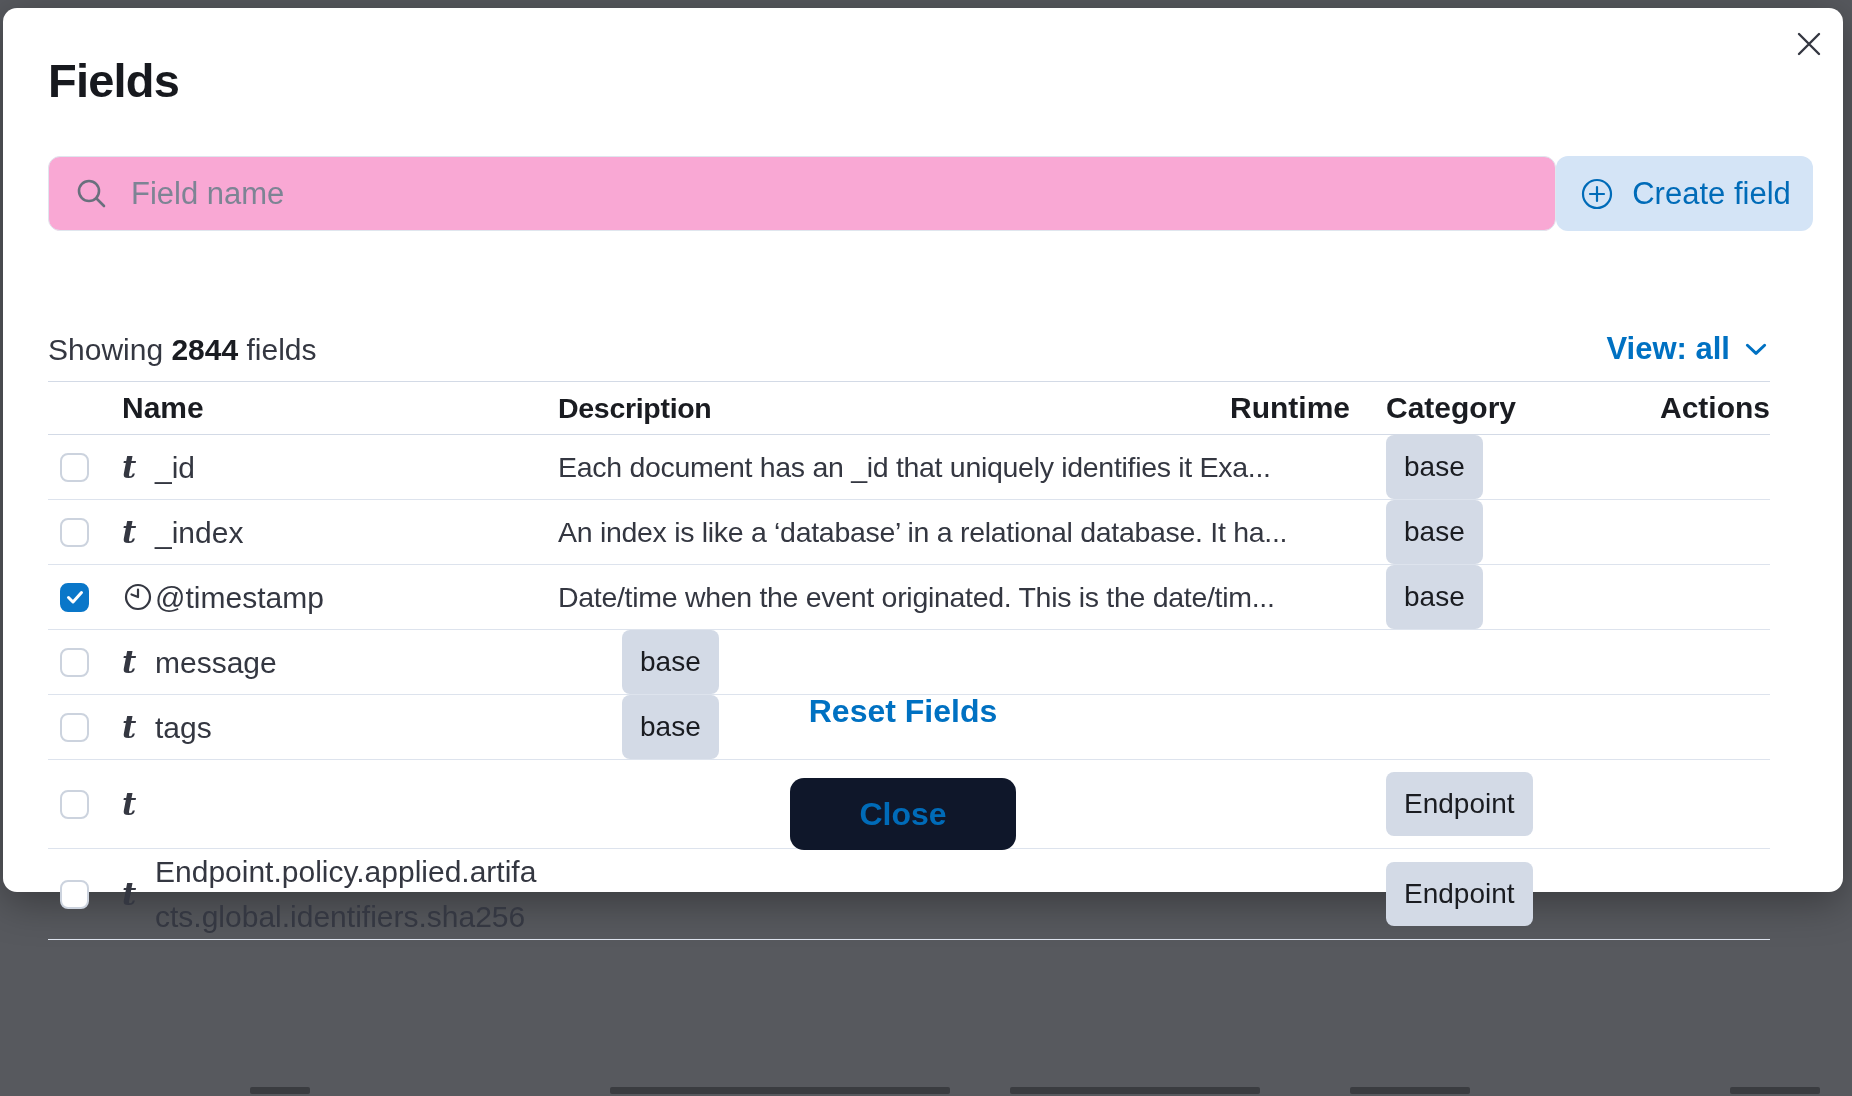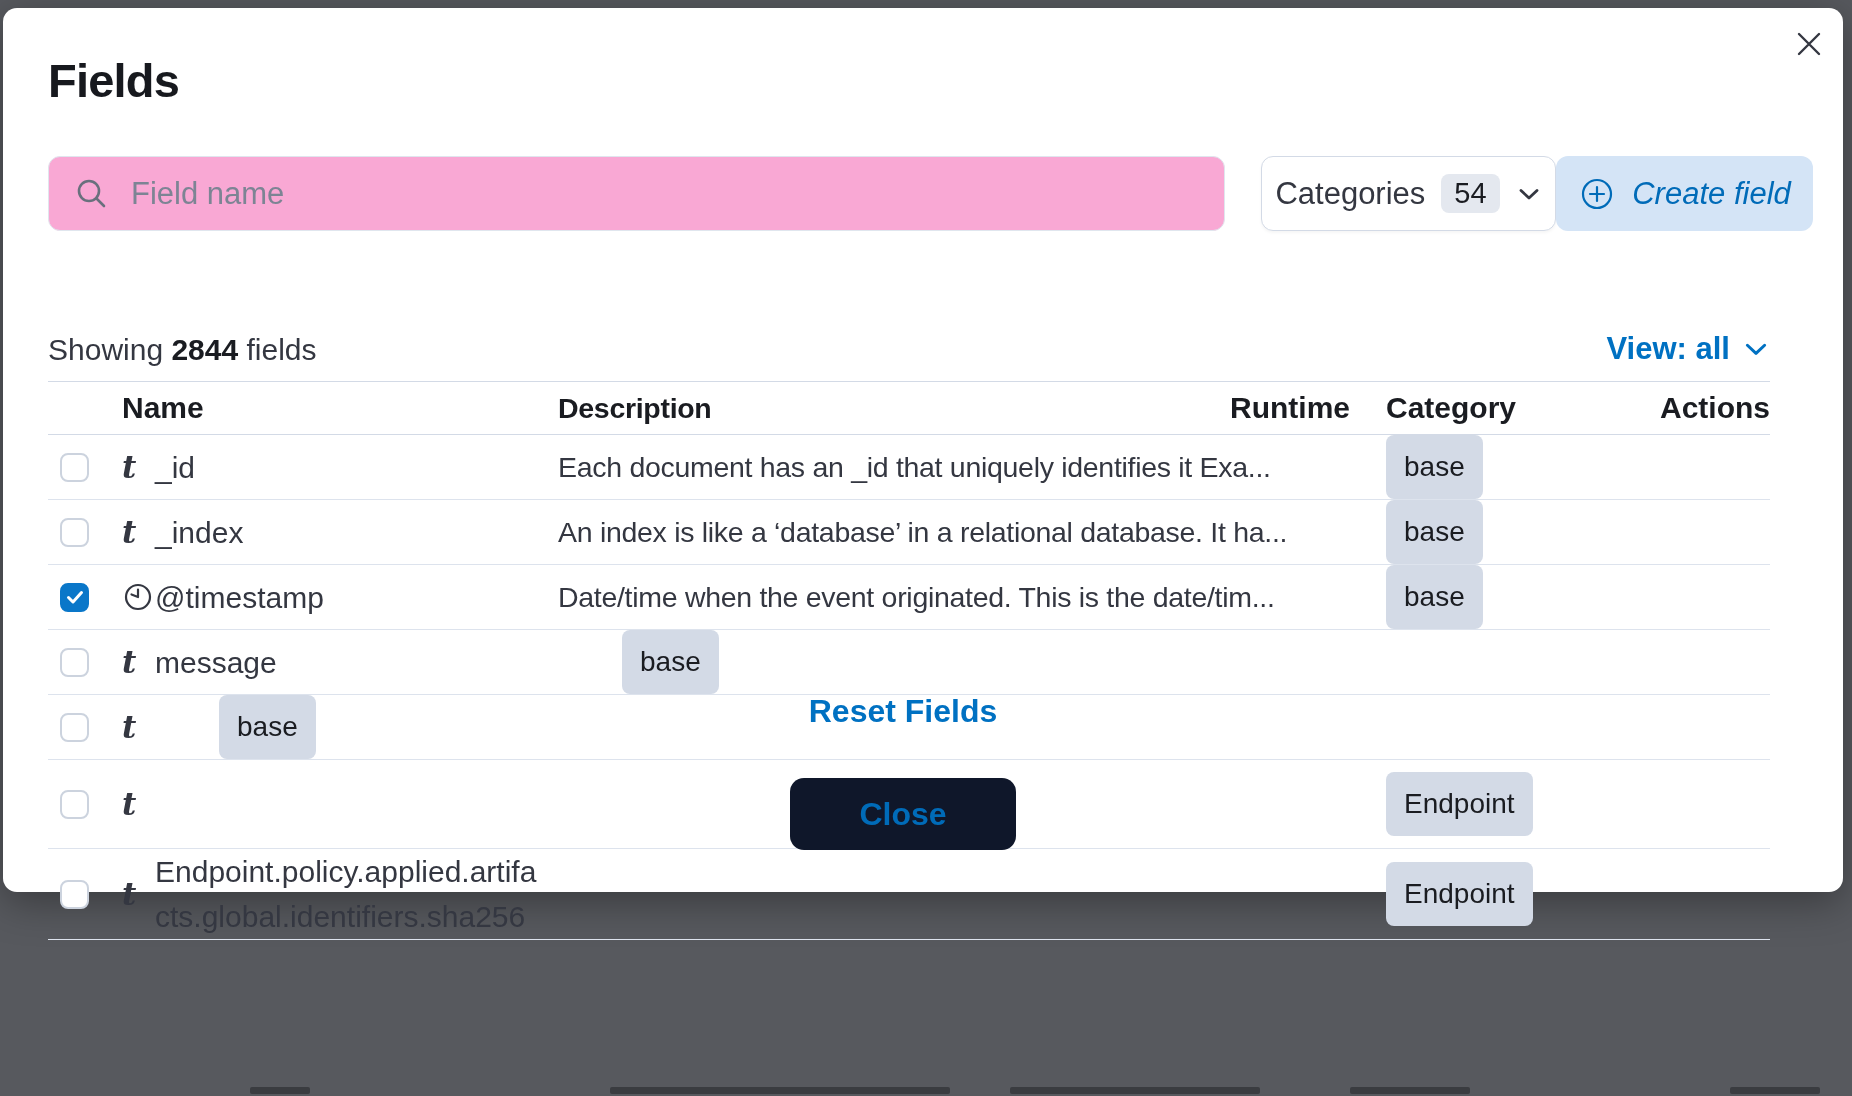--- a/index.html
+++ b/index.html
@@ -54,21 +54,21 @@
     font-family:"Liberation Sans",sans-serif;font-size:31px;color:#343741;cursor:pointer;
   }
   .count-badge{
     background:#e4e8ef;border-radius:8px;padding:3px 13px;
     font-size:29px;font-weight:500;color:#1a1c21;
   }
   .create-btn{
     margin-left:auto;width:257px;height:75px;flex:none;
     display:flex;align-items:center;justify-content:center;gap:16px;
     background:#d4e4f6;border:none;border-radius:12px;cursor:pointer;
-    font-family:"Liberation Sans",sans-serif;font-size:31px;font-weight:500;color:#006bb8;font-style:italic;
+    font-family:"Liberation Sans",sans-serif;font-size:31px;font-weight:500;color:#006bb8;
   }
 
   .summary-row{
     display:flex;justify-content:space-between;align-items:flex-end;
     margin:100px 73px 0 45px;
   }
   .showing{font-size:30px;color:#343741;}
   .showing b{font-weight:700;color:#1a1c21;}
   .view-link{
     display:flex;align-items:center;gap:12px;background:none;border:none;cursor:pointer;
@@ -153,27 +153,20 @@
 
     <div class="controls">
       <div class="search-box">
         <svg width="38" height="38" viewBox="0 0 38 38">
           <circle cx="16" cy="16" r="10" fill="none" stroke="#69707d" stroke-width="2.6"></circle>
           <path d="M23.5 23.5 L31 31" stroke="#69707d" stroke-width="2.6" stroke-linecap="round"></path>
         </svg>
         <input type="text" value="" placeholder="Field name" style="">
       </div>
 
-      <button class="categories-btn">
-        <span>Categories</span>
-        <span class="count-badge">54</span>
-        <svg width="26" height="26" viewBox="0 0 26 26">
-          <path d="M5 9.5 L13 17 L21 9.5" fill="none" stroke="#343741" stroke-width="2.8" stroke-linecap="round" stroke-linejoin="round"></path>
-        </svg>
-      </button>
 
       <button class="create-btn">
         <svg width="38" height="38" viewBox="0 0 38 38">
           <circle cx="19" cy="19" r="14" fill="none" stroke="#006bb8" stroke-width="2.2"></circle>
           <path d="M19 12 V26 M12 19 H26" stroke="#006bb8" stroke-width="2.2" stroke-linecap="round"></path>
         </svg>
         <span>Create field</span>
       </button>
     </div>
 
@@ -268,20 +261,21 @@
           <div class="t-row">
     <div class="c1">
       <div class="cb">
         
       </div>
     </div>
     <div class="c2">
       <span class="tok-t">t</span>
 
     </div>
+    <div class="c3">tags</div>
     <div class="c5"></div>
     <div class="c6"><span class="badge">base</span></div>
     <div class="c7"></div>
   </div>
           <div class="t-row tall">
     <div class="c1">
       <div class="cb">
         
       </div>
     </div>

